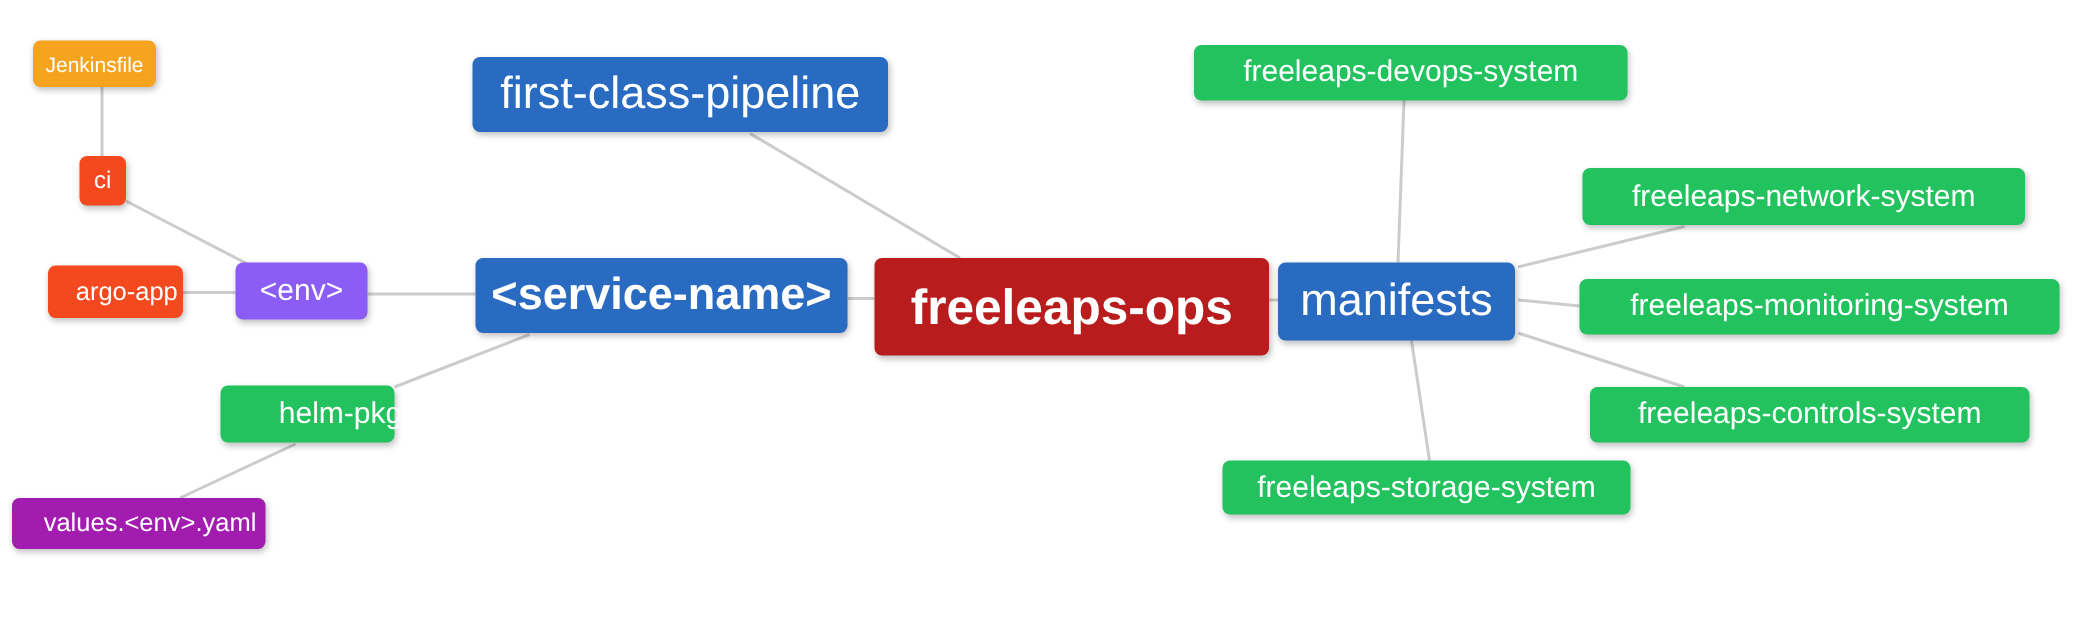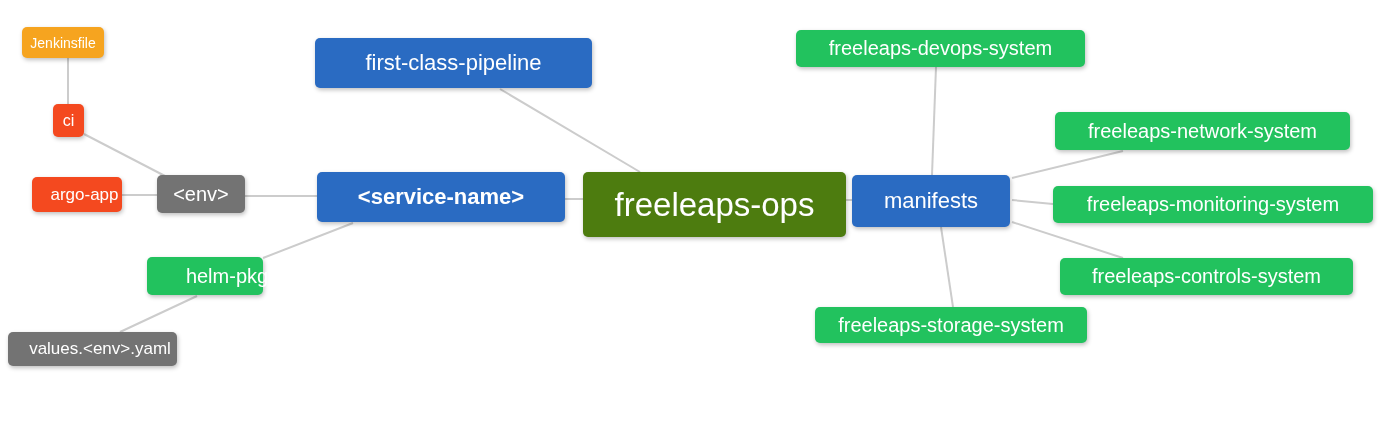--- a/index.html
+++ b/index.html
@@ -24,21 +24,21 @@
     justify-content: center;
     color: #ffffff;
     border-radius: 5px;
     box-shadow: 1px 2px 4px rgba(0,0,0,0.25);
     white-space: nowrap;
     cursor: pointer;
     user-select: none;
     box-sizing: border-box;
   }
   .fs-root { font-size: 33px; }
-  .fs-l1   { font-size: 22px; }
+  .fs-l1   { font-size: 30px; }
   .fs-l2   { font-size: 20px; }
   .fs-s17  { font-size: 17px; padding-left: 15px; }
   .fs-s16  { font-size: 16px; }
   .fs-s14  { font-size: 14px; }
 </style>
 </head>
 <body>
 
 <div class="canvas">
 
@@ -55,26 +55,26 @@
     <line class="edge" x1="932" y1="175" x2="936" y2="67" stroke-width="2" stroke="#cccccc"></line>
     <line class="edge" x1="1012" y1="178" x2="1123" y2="151" stroke-width="2" stroke="#cccccc"></line>
     <line class="edge" x1="1012" y1="200" x2="1053" y2="204" stroke-width="2" stroke="#cccccc"></line>
     <line class="edge" x1="1012" y1="222" x2="1123" y2="258" stroke-width="2" stroke="#cccccc"></line>
     <line class="edge" x1="941" y1="227" x2="953" y2="307" stroke-width="2" stroke="#cccccc"></line>
   </svg>
 
   <div class="node fs-s14" style="left: 22px; top: 27px; width: 82px; height: 31px; background: rgb(246, 164, 31); color: rgb(255, 255, 255);">Jenkinsfile</div>
   <div class="node fs-s16" style="left: 53px; top: 104px; width: 31px; height: 33px; background: rgb(244, 73, 31); color: rgb(255, 255, 255);">ci</div>
   <div class="node fs-s17" style="left: 32px; top: 177px; width: 90px; height: 35px; background: rgb(244, 73, 31); color: rgb(255, 255, 255);">argo-app</div>
-  <div class="node fs-l2" style="left: 157px; top: 175px; width: 88px; height: 38px; background: #737373; color: rgb(255, 255, 255);">&lt;env&gt;</div>
+  <div class="node fs-l2" style="left: 157px; top: 175px; width: 88px; height: 38px; background: #8b5cf6; color: rgb(255, 255, 255);">&lt;env&gt;</div>
   <div class="node fs-l2" style="left: 147px; top: 257px; width: 116px; height: 38px; background: rgb(34, 194, 94); color: rgb(255, 255, 255); padding-left: 44px;">helm-pkg</div>
-  <div class="node fs-s17" style="left: 8px; top: 332px; width: 169px; height: 34px; background: #737373; color: rgb(255, 255, 255);">values.&lt;env&gt;.yaml</div>
+  <div class="node fs-s17" style="left: 8px; top: 332px; width: 169px; height: 34px; background: #a21caf; color: rgb(255, 255, 255);">values.&lt;env&gt;.yaml</div>
   <div class="node fs-l1" style="left: 315px; top: 38px; width: 277px; height: 50px; background: rgb(42, 107, 194); color: rgb(255, 255, 255);">first-class-pipeline</div>
   <div class="node fs-l1" style="left: 317px; top: 172px; width: 248px; height: 50px; background: rgb(42, 107, 194); color: rgb(255, 255, 255); font-weight: bold;">&lt;service-name&gt;</div>
-  <div class="node fs-root" style="left: 583px; top: 172px; width: 263px; height: 65px; background: #4d7c0f; color: rgb(255, 255, 255);">freeleaps-ops</div>
+  <div class="node fs-root" style="left: 583px; top: 172px; width: 263px; height: 65px; background: #b91c1c; color: rgb(255, 255, 255); font-weight: bold;">freeleaps-ops</div>
   <div class="node fs-l1" style="left: 852px; top: 175px; width: 158px; height: 52px; background: rgb(42, 107, 194); color: rgb(255, 255, 255);">manifests</div>
   <div class="node fs-l2" style="left: 796px; top: 30px; width: 289px; height: 37px; background: rgb(34, 194, 94); color: rgb(255, 255, 255);">freeleaps-devops-system</div>
   <div class="node fs-l2" style="left: 1055px; top: 112px; width: 295px; height: 38px; background: rgb(34, 194, 94); color: rgb(255, 255, 255);">freeleaps-network-system</div>
   <div class="node fs-l2" style="left: 1053px; top: 186px; width: 320px; height: 37px; background: rgb(34, 194, 94); color: rgb(255, 255, 255);">freeleaps-monitoring-system</div>
   <div class="node fs-l2" style="left: 1060px; top: 258px; width: 293px; height: 37px; background: rgb(34, 194, 94); color: rgb(255, 255, 255);">freeleaps-controls-system</div>
   <div class="node fs-l2" style="left: 815px; top: 307px; width: 272px; height: 36px; background: rgb(34, 194, 94); color: rgb(255, 255, 255);">freeleaps-storage-system</div>
 
 </div>
 
 </body></html>

